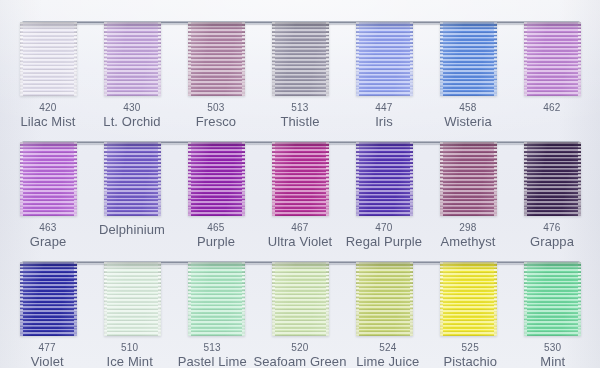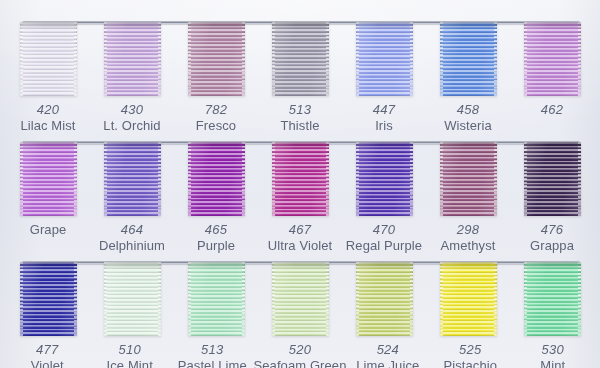--- a/index.html
+++ b/index.html
@@ -150,24 +150,23 @@
     display: flex;
     z-index: 4;
   }
   .label-cell {
     flex: 1 1 0;
     text-align: center;
     color: #5c6375;
     line-height: 1.22;
   }
   .label-code {
-    font-size: 13px;
+    font-size: 10px;
     letter-spacing: .2px;
     color: #5e6577;
-    font-style: italic;
   }
   .label-name {
     font-size: 13px;
     letter-spacing: .1px;
     color: #5e6577;
     white-space: nowrap;
   }
 </style>
 </head>
 <body>
@@ -247,21 +246,21 @@
         <div class="labels">
           <div class="label-cell">
             <div class="label-code">420</div>
             <div class="label-name">Lilac Mist</div>
           </div>
           <div class="label-cell">
             <div class="label-code">430</div>
             <div class="label-name">Lt. Orchid</div>
           </div>
           <div class="label-cell">
-            <div class="label-code">782</div>
+            <div class="label-code">503</div>
             <div class="label-name">Fresco</div>
           </div>
           <div class="label-cell">
             <div class="label-code">513</div>
             <div class="label-name">Thistle</div>
           </div>
           <div class="label-cell">
             <div class="label-code">447</div>
             <div class="label-name">Iris</div>
           </div>
@@ -338,24 +337,24 @@
               <div class="rib"></div>
               <div class="selvedge l"></div>
               <div class="selvedge r"></div>
               <div class="fold"></div>
               <div class="gloss"></div>
             </div>
           </div>
         </div>
         <div class="labels">
           <div class="label-cell">
+            <div class="label-code">463</div>
             <div class="label-name">Grape</div>
           </div>
           <div class="label-cell">
-            <div class="label-code">464</div>
             <div class="label-name">Delphinium</div>
           </div>
           <div class="label-cell">
             <div class="label-code">465</div>
             <div class="label-name">Purple</div>
           </div>
           <div class="label-cell">
             <div class="label-code">467</div>
             <div class="label-name">Ultra Violet</div>
           </div>

